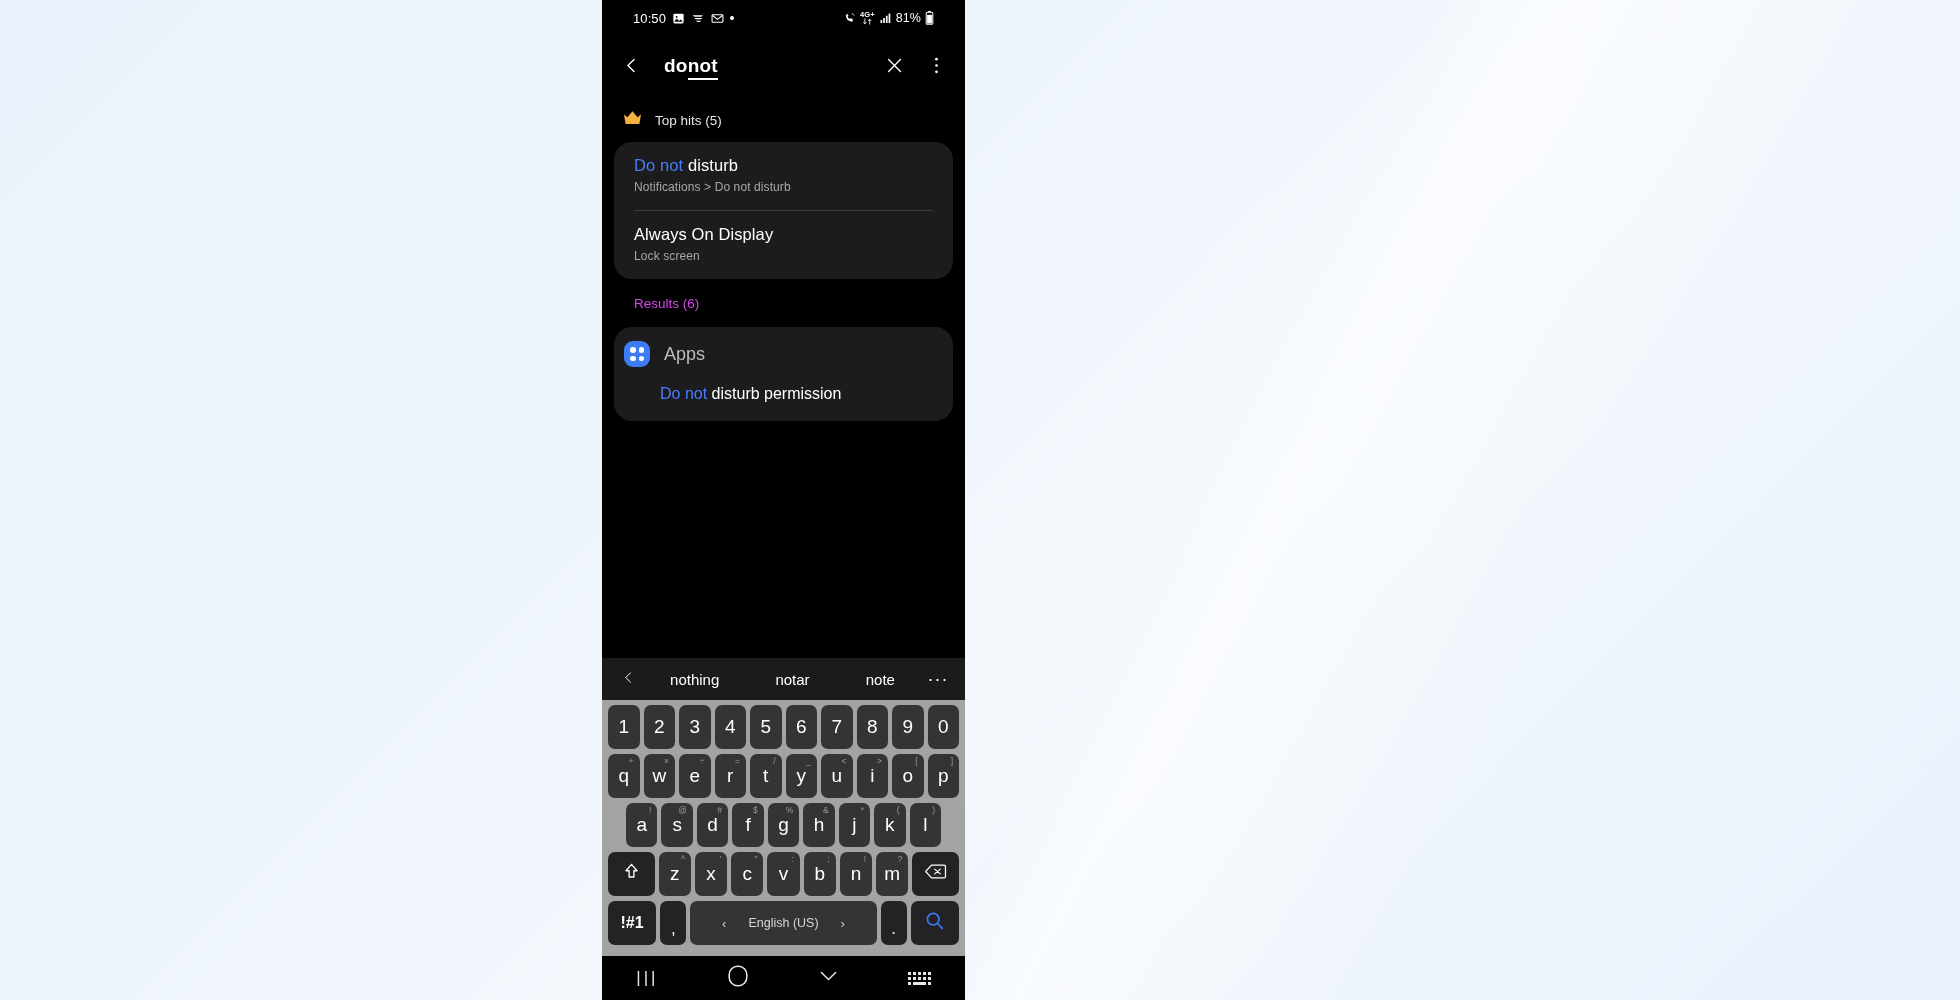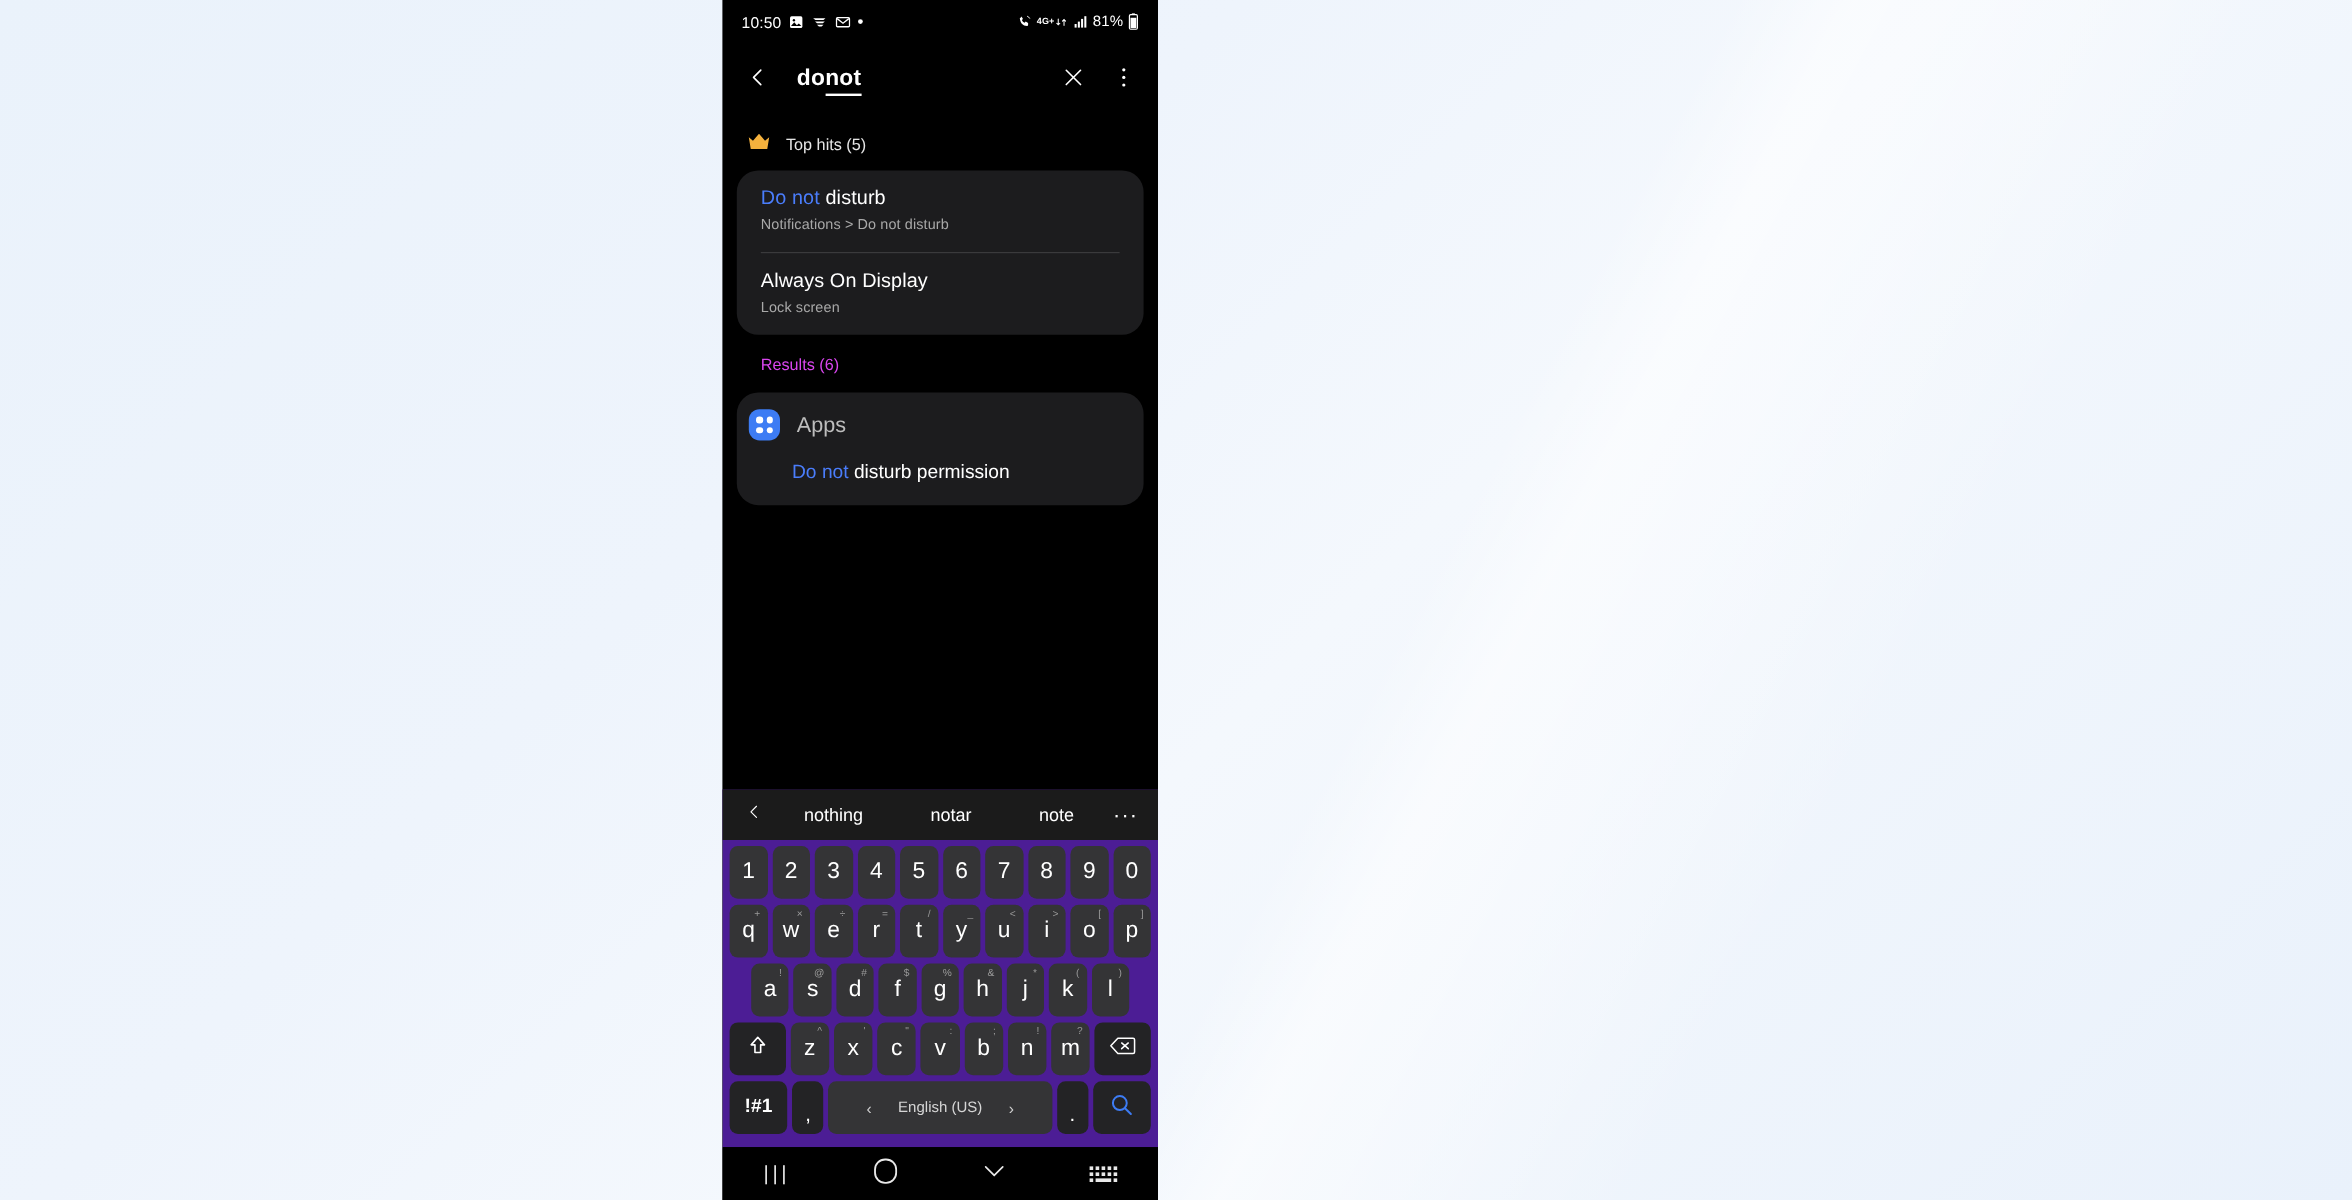--- a/index.html
+++ b/index.html
@@ -22,21 +22,21 @@
     position: absolute;
     left: 602px; top: 0; width: 363px; height: 1000px;
     background: #000;
     color: #fff;
     overflow: hidden;
   }
   
   .statusbar {
     height: 36px;
     display: flex; align-items: center;
-    padding: 0 16px;
+    padding: 0 31px;
     font-size: 12.5px;
     letter-spacing: .1px;
   }
   .sb-left { display: flex; align-items: center; gap: 6px; }
   .sb-time { font-size: 13px; font-weight: 500; }
   .sb-right { margin-left: auto; display: flex; align-items: center; gap: 4px; }
   .sb-batt-txt { font-size: 12.5px; font-weight: 500; }
   .icn { display: inline-block; line-height: 0; }
   .dot-ind { width: 4px; height: 4px; border-radius: 50%; background: #fff; display:inline-block; }
   .net-txt { font-size: 7.5px; line-height: 1; font-weight: 700; }
@@ -91,21 +91,21 @@
     gap: 3px; padding: 6px;
   }
   .apps-icon i { background: #fff; border-radius: 50%; display: block; }
   .apps-label { font-size: 18px; color: #bdbdbd; }
   .app-result { padding: 12px 20px 18px 46px; font-size: 16px; }
   .app-result .hl { color: #4a7dfb; }
 
   
   #keyboard {
     position: absolute; left: 0; right: 0; bottom: 44px;
-    background: #4c1d95;
+    background: #a3a3a3;
     padding-bottom: 6px;
   }
   .suggestbar {
     height: 42px;
     background: #1b1b1b;
     display: flex; align-items: center;
     padding: 0 12px;
   }
   .sg-nav { width: 28px; display:flex; align-items:center; justify-content:center; cursor: pointer; }
   .sg-words { flex: 1; display: flex; align-items: center; justify-content: space-around; }
@@ -188,21 +188,21 @@
       </span>
       <span class="dot-ind"></span>
     </div>
     <div class="sb-right">
       <span class="icn">
         <svg width="12" height="12" viewBox="0 0 24 24">
             <path d="M6.6 3.5l2.4 4-2 1.9c.9 2 2.6 3.7 4.6 4.6l1.9-2 4 2.4v3.4c0 .9-.8 1.6-1.7 1.5C8.4 18.6 5.4 15.6 3.7 7.2 3.5 6.3 4.2 5.5 5.1 5.5z" fill="#fff"></path>
             <path d="M16.5 3.2a6.6 6.6 0 013.6 3.2" fill="none" stroke="#fff" stroke-width="1.6" stroke-linecap="round"></path>
           </svg>
       </span>
-      <span class="icn" style="display:flex;flex-direction:row;align-items:center;">
+      <span class="icn" style="display:flex;flex-direction:column;align-items:center;">
         <span class="net-txt">4G+</span>
         <svg width="11" height="7" viewBox="0 0 24 16">
             <path d="M6 2v11M3 10l3 3 3-3" stroke="#fff" stroke-width="2" fill="none" stroke-linecap="round"></path>
             <path d="M17 14V3M14 6l3-3 3 3" stroke="#fff" stroke-width="2" fill="none" stroke-linecap="round"></path>
           </svg>
       </span>
       <span class="icn">
         <svg width="13" height="12" viewBox="0 0 24 24">
             <rect x="2" y="16" width="3.4" height="6" fill="#fff"></rect>
             <rect x="7.4" y="12" width="3.4" height="10" fill="#fff"></rect>

